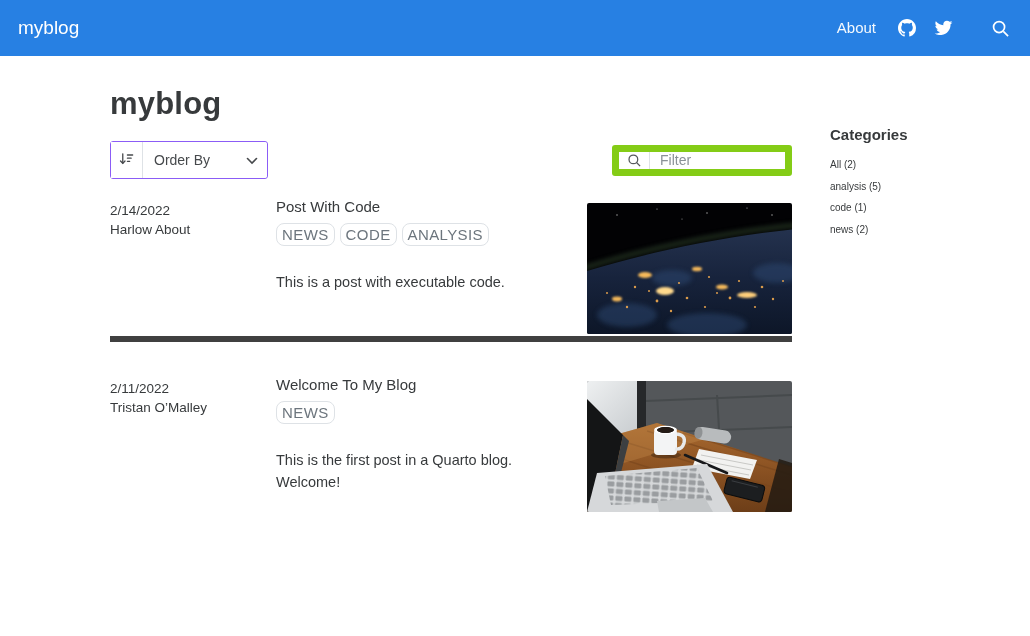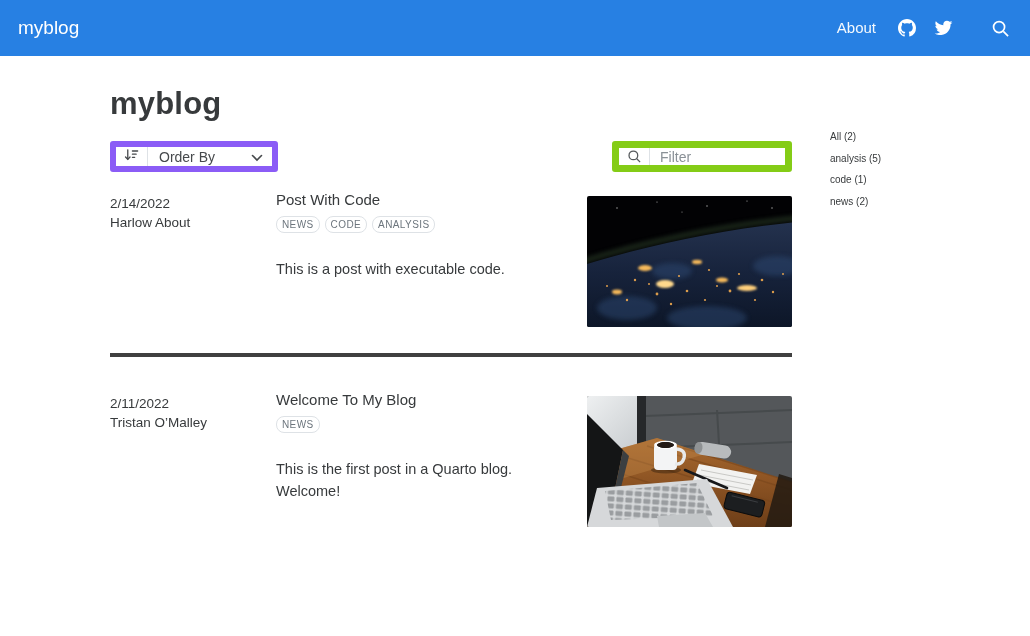--- a/index.html
+++ b/index.html
@@ -20,43 +20,43 @@
 
   
   .page { display: flex; padding: 30px 0 0 110px; }
   main { width: 682px; flex: none; }
   aside { width: 170px; margin-left: 38px; padding-top: 40px; flex: none; }
 
   h1.page-title { font-size: 31px; font-weight: 600; letter-spacing: .2px; margin-bottom: 19px; color: #373a3c; }
 
   
   .toolbar { display: flex; justify-content: space-between; align-items: center; margin-bottom: 19px; }
-  .sort-group { display: inline-flex; align-items: stretch; border: 6px solid #8b5cf6; border-radius: 3px; height: 31px; background: #fff; }
+  .sort-group { display: inline-flex; align-items: stretch; border: 1px solid #8b5cf6; border-radius: 3px; height: 38px; background: #fff; }
   .sort-btn { width: 32px; border: none; border-right: 1px solid #dee2e6; background: #fff;
     display: flex; align-items: center; justify-content: center; cursor: pointer; }
   .order-select-wrap { position: relative; width: 124px; }
   .order-select { appearance: none; -webkit-appearance: none; border: none; background: #fff;
     width: 100%; height: 100%; padding: 0 26px 0 11px; font-size: 14px; color: #46494c;
     font-family: "Liberation Sans", sans-serif; cursor: pointer; border-radius: 0 3px 3px 0; }
   .chev { position: absolute; right: 9px; top: 50%; transform: translateY(-50%); pointer-events: none; }
 
   .filter-group { display: flex; align-items: stretch; border: 7px solid #84cc16; border-radius: 3px; height: 31px; width: 180px; background: #fff; }
   .filter-addon { width: 31px; display: flex; align-items: center; justify-content: center; border-right: 1px solid #dee2e6; }
   .filter-input { border: none; flex: 1; min-width: 0; padding: 0 10px; font-size: 14px; color: #373a3c;
     font-family: "Liberation Sans", sans-serif; border-radius: 0 3px 3px 0; }
   .filter-input::placeholder { color: #8a9197; }
 
   
   .post-row { display: grid; grid-template-columns: 155px 300px 205px; justify-content: space-between; }
-  .post-row.first { padding-bottom: 26px; border-bottom: 4px solid #404040; }
+  .post-row.first { padding-bottom: 2px; border-bottom: 6px solid #404040; }
   .post-row.second { padding-top: 34px; }
   .meta { font-size: 13.5px; line-height: 19px; color: #373a3c; padding-top: 3px; }
   .post-title { font-size: 15px; font-weight: 400; color: #373a3c; line-height: 1.2; cursor: pointer; }
   .badges { display: flex; gap: 5px; margin-top: 7px; }
-  .badge { font-size: 10px; letter-spacing: .4px; color: #6c757d; border: 1px solid #dee2e6;
+  .badge { font-size: 15px; letter-spacing: .4px; color: #6c757d; border: 1px solid #dee2e6;
     border-radius: 8px; padding: 2px 5px 2px; background: #fff; cursor: pointer; text-transform: uppercase; }
   .desc { margin-top: 25px; font-size: 14.5px; line-height: 1.55; color: #373a3c; }
   .thumb { width: 205px; height: 131px; margin-top: 5px; border-radius: 2px; overflow: hidden; cursor: pointer; }
   .thumb svg { display: block; }
 
   
   .cat-heading { font-size: 15px; font-weight: 700; color: #373a3c; margin-bottom: 11px; }
   .cat-item { font-size: 10px; line-height: 21.5px; color: #373a3c; cursor: pointer; }
 </style>
 </head>
@@ -282,18 +282,19 @@
         <polygon points="36,54 42,60 24,131 20,131" fill="#3c3f41"></polygon>
         <polygon points="10,92 120,83 146,131 0,131" fill="#d6d8da"></polygon>
         <polygon points="18,95 110,87 126,120 24,124" fill="url(#keys)"></polygon>
         <polygon points="70,120 118,117 126,131 72,131" fill="#c3c6c8"></polygon>
       </svg>
     </div>
   </div>
 </main>
 
 <aside>
+  <div class="cat-heading">Categories</div>
   <div class="cat-item">All (2)</div>
   <div class="cat-item">analysis (5)</div>
   <div class="cat-item">code (1)</div>
   <div class="cat-item">news (2)</div>
 </aside>
 </div>
 
 </body></html>

